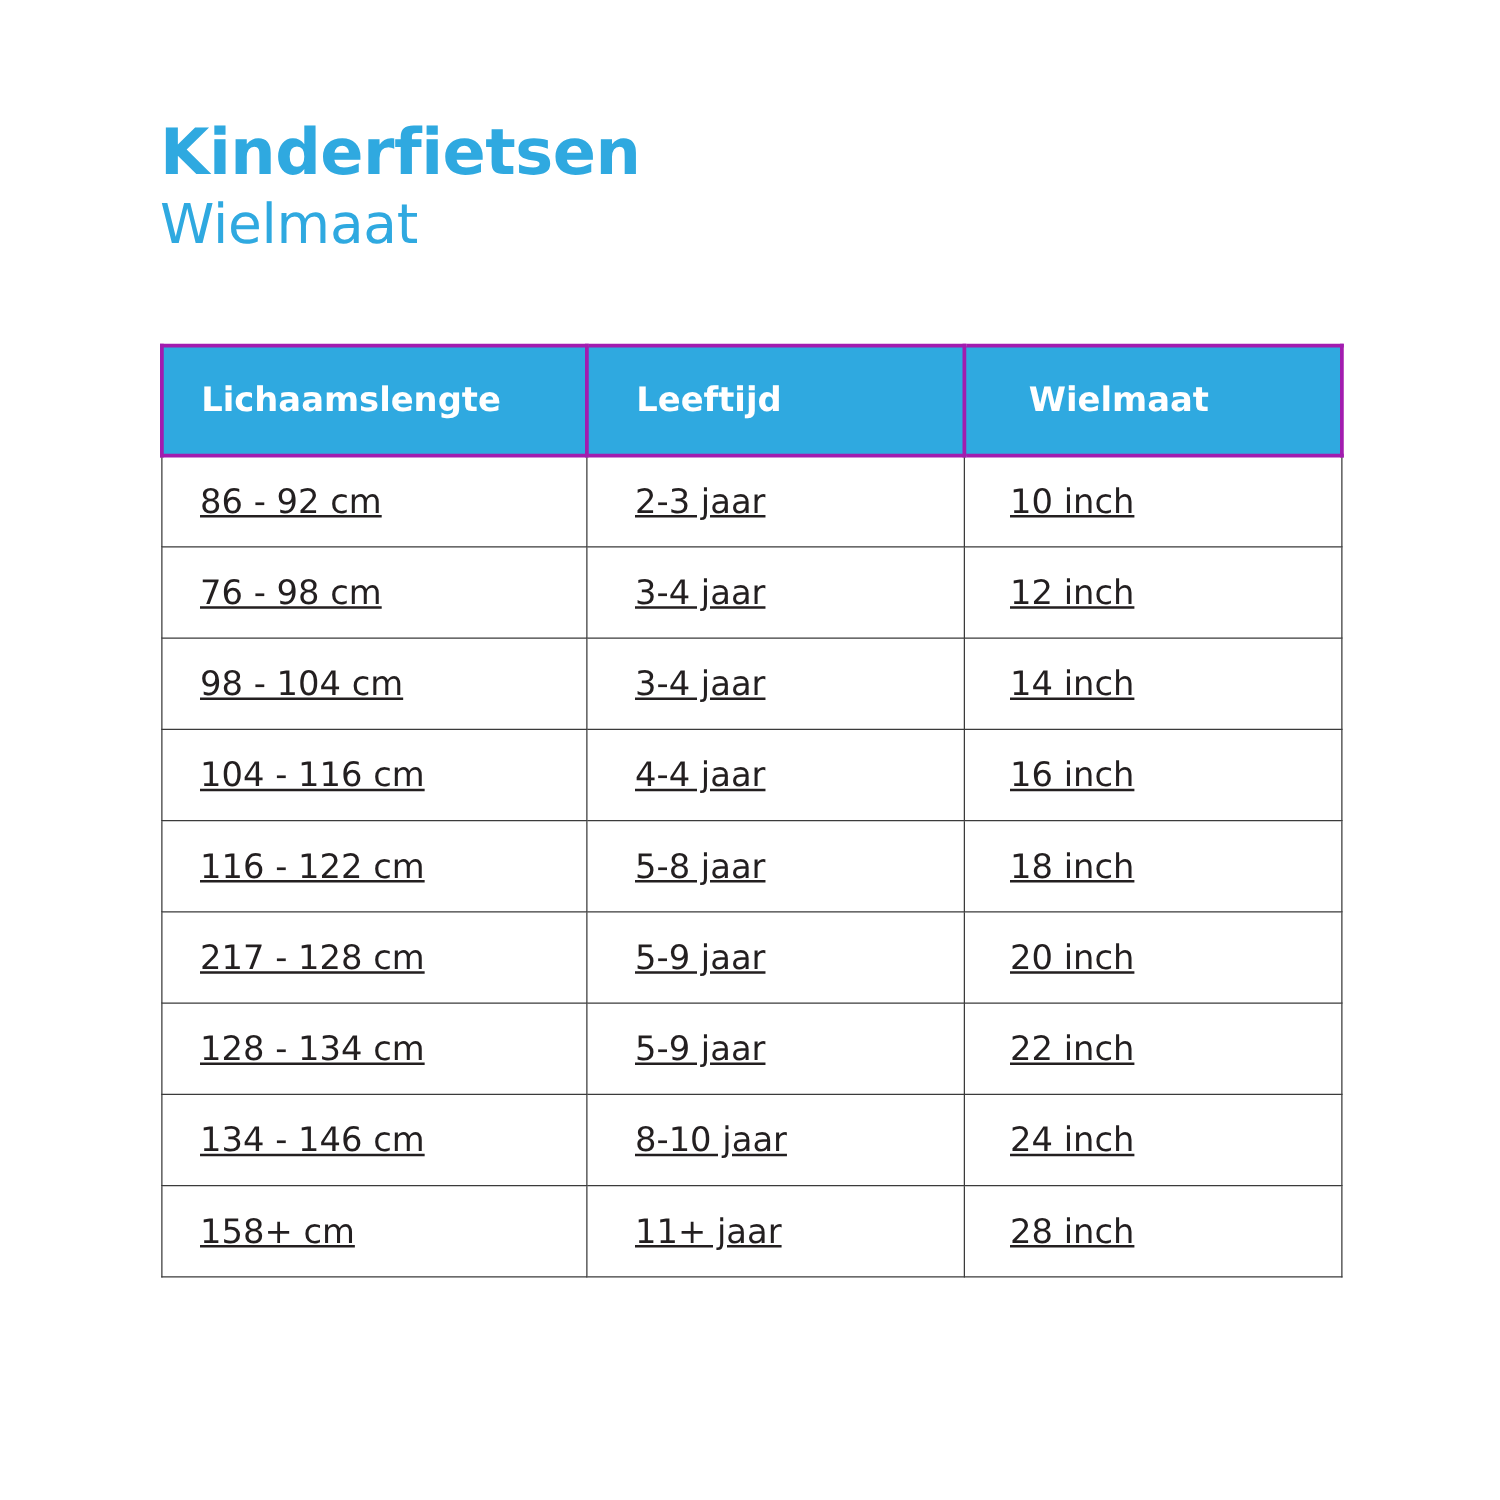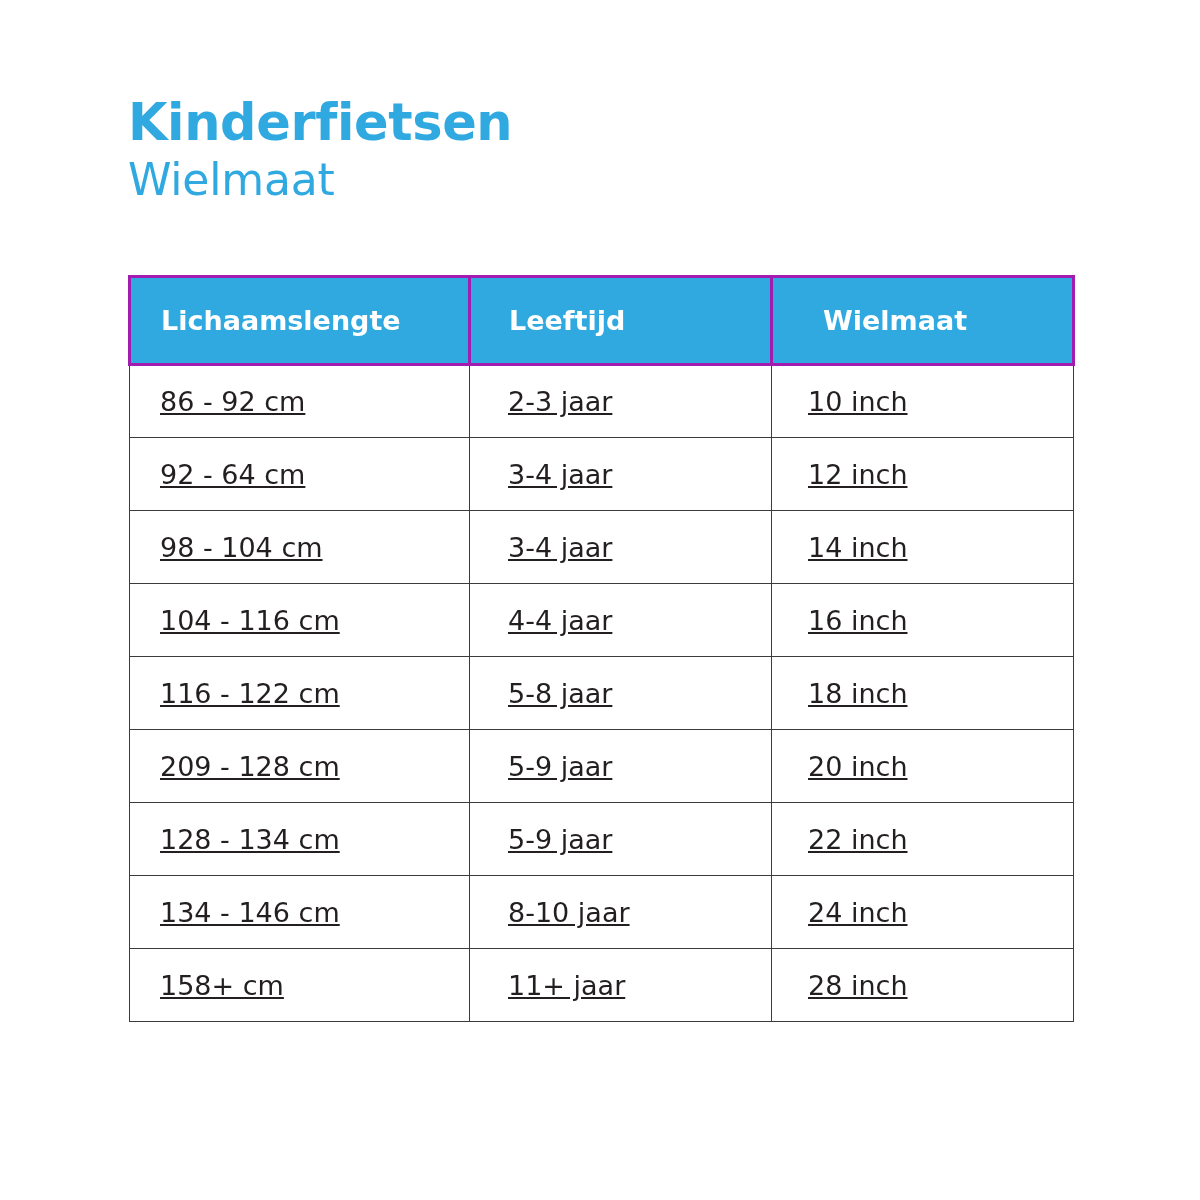--- a/index.html
+++ b/index.html
@@ -104,41 +104,41 @@
           <th class="c3">Wielmaat</th>
         </tr>
       </thead>
       <tbody>
         <tr>
           <td class="c1">86 - 92 cm</td>
           <td class="c2">2-3 jaar</td>
           <td class="c3">10 inch</td>
         </tr>
         <tr>
-          <td class="c1">92 - 64 cm</td>
+          <td class="c1">76 - 98 cm</td>
           <td class="c2">3-4 jaar</td>
           <td class="c3">12 inch</td>
         </tr>
         <tr>
           <td class="c1">98 - 104 cm</td>
           <td class="c2">3-4 jaar</td>
           <td class="c3">14 inch</td>
         </tr>
         <tr>
           <td class="c1">104 - 116 cm</td>
           <td class="c2">4-4 jaar</td>
           <td class="c3">16 inch</td>
         </tr>
         <tr>
           <td class="c1">116 - 122 cm</td>
           <td class="c2">5-8 jaar</td>
           <td class="c3">18 inch</td>
         </tr>
         <tr>
-          <td class="c1">209 - 128 cm</td>
+          <td class="c1">217 - 128 cm</td>
           <td class="c2">5-9 jaar</td>
           <td class="c3">20 inch</td>
         </tr>
         <tr>
           <td class="c1">128 - 134 cm</td>
           <td class="c2">5-9 jaar</td>
           <td class="c3">22 inch</td>
         </tr>
         <tr>
           <td class="c1">134 - 146 cm</td>

